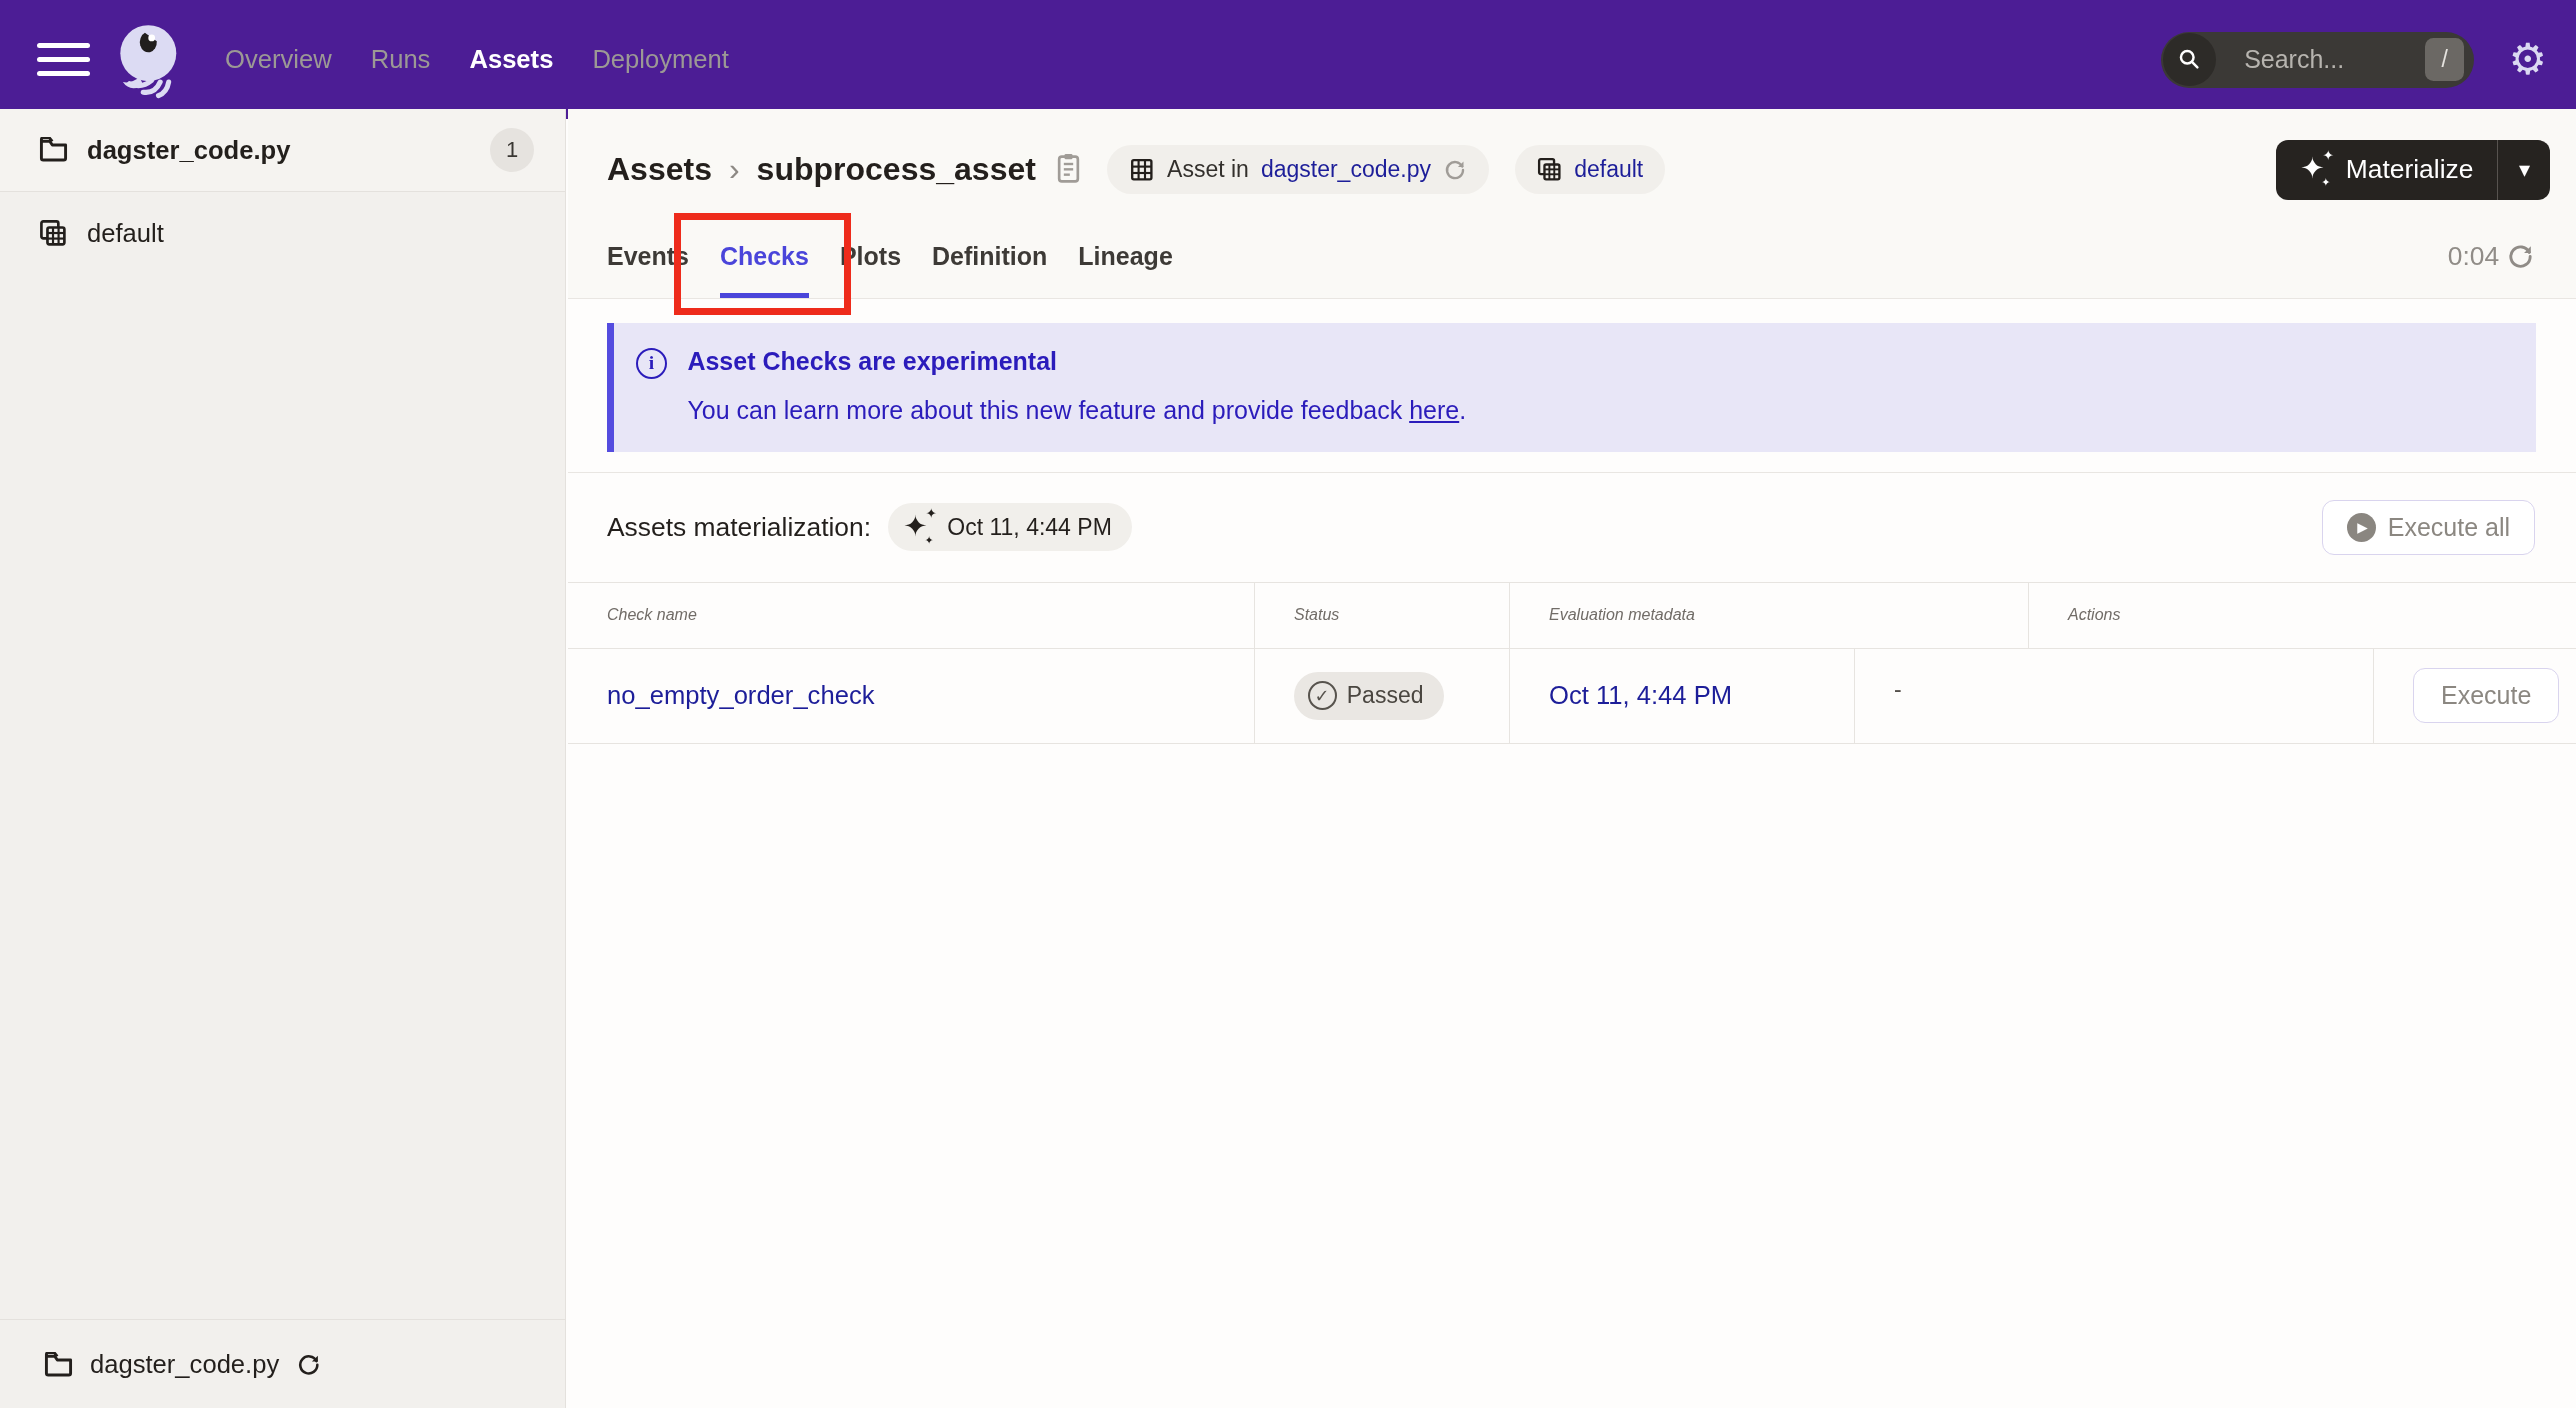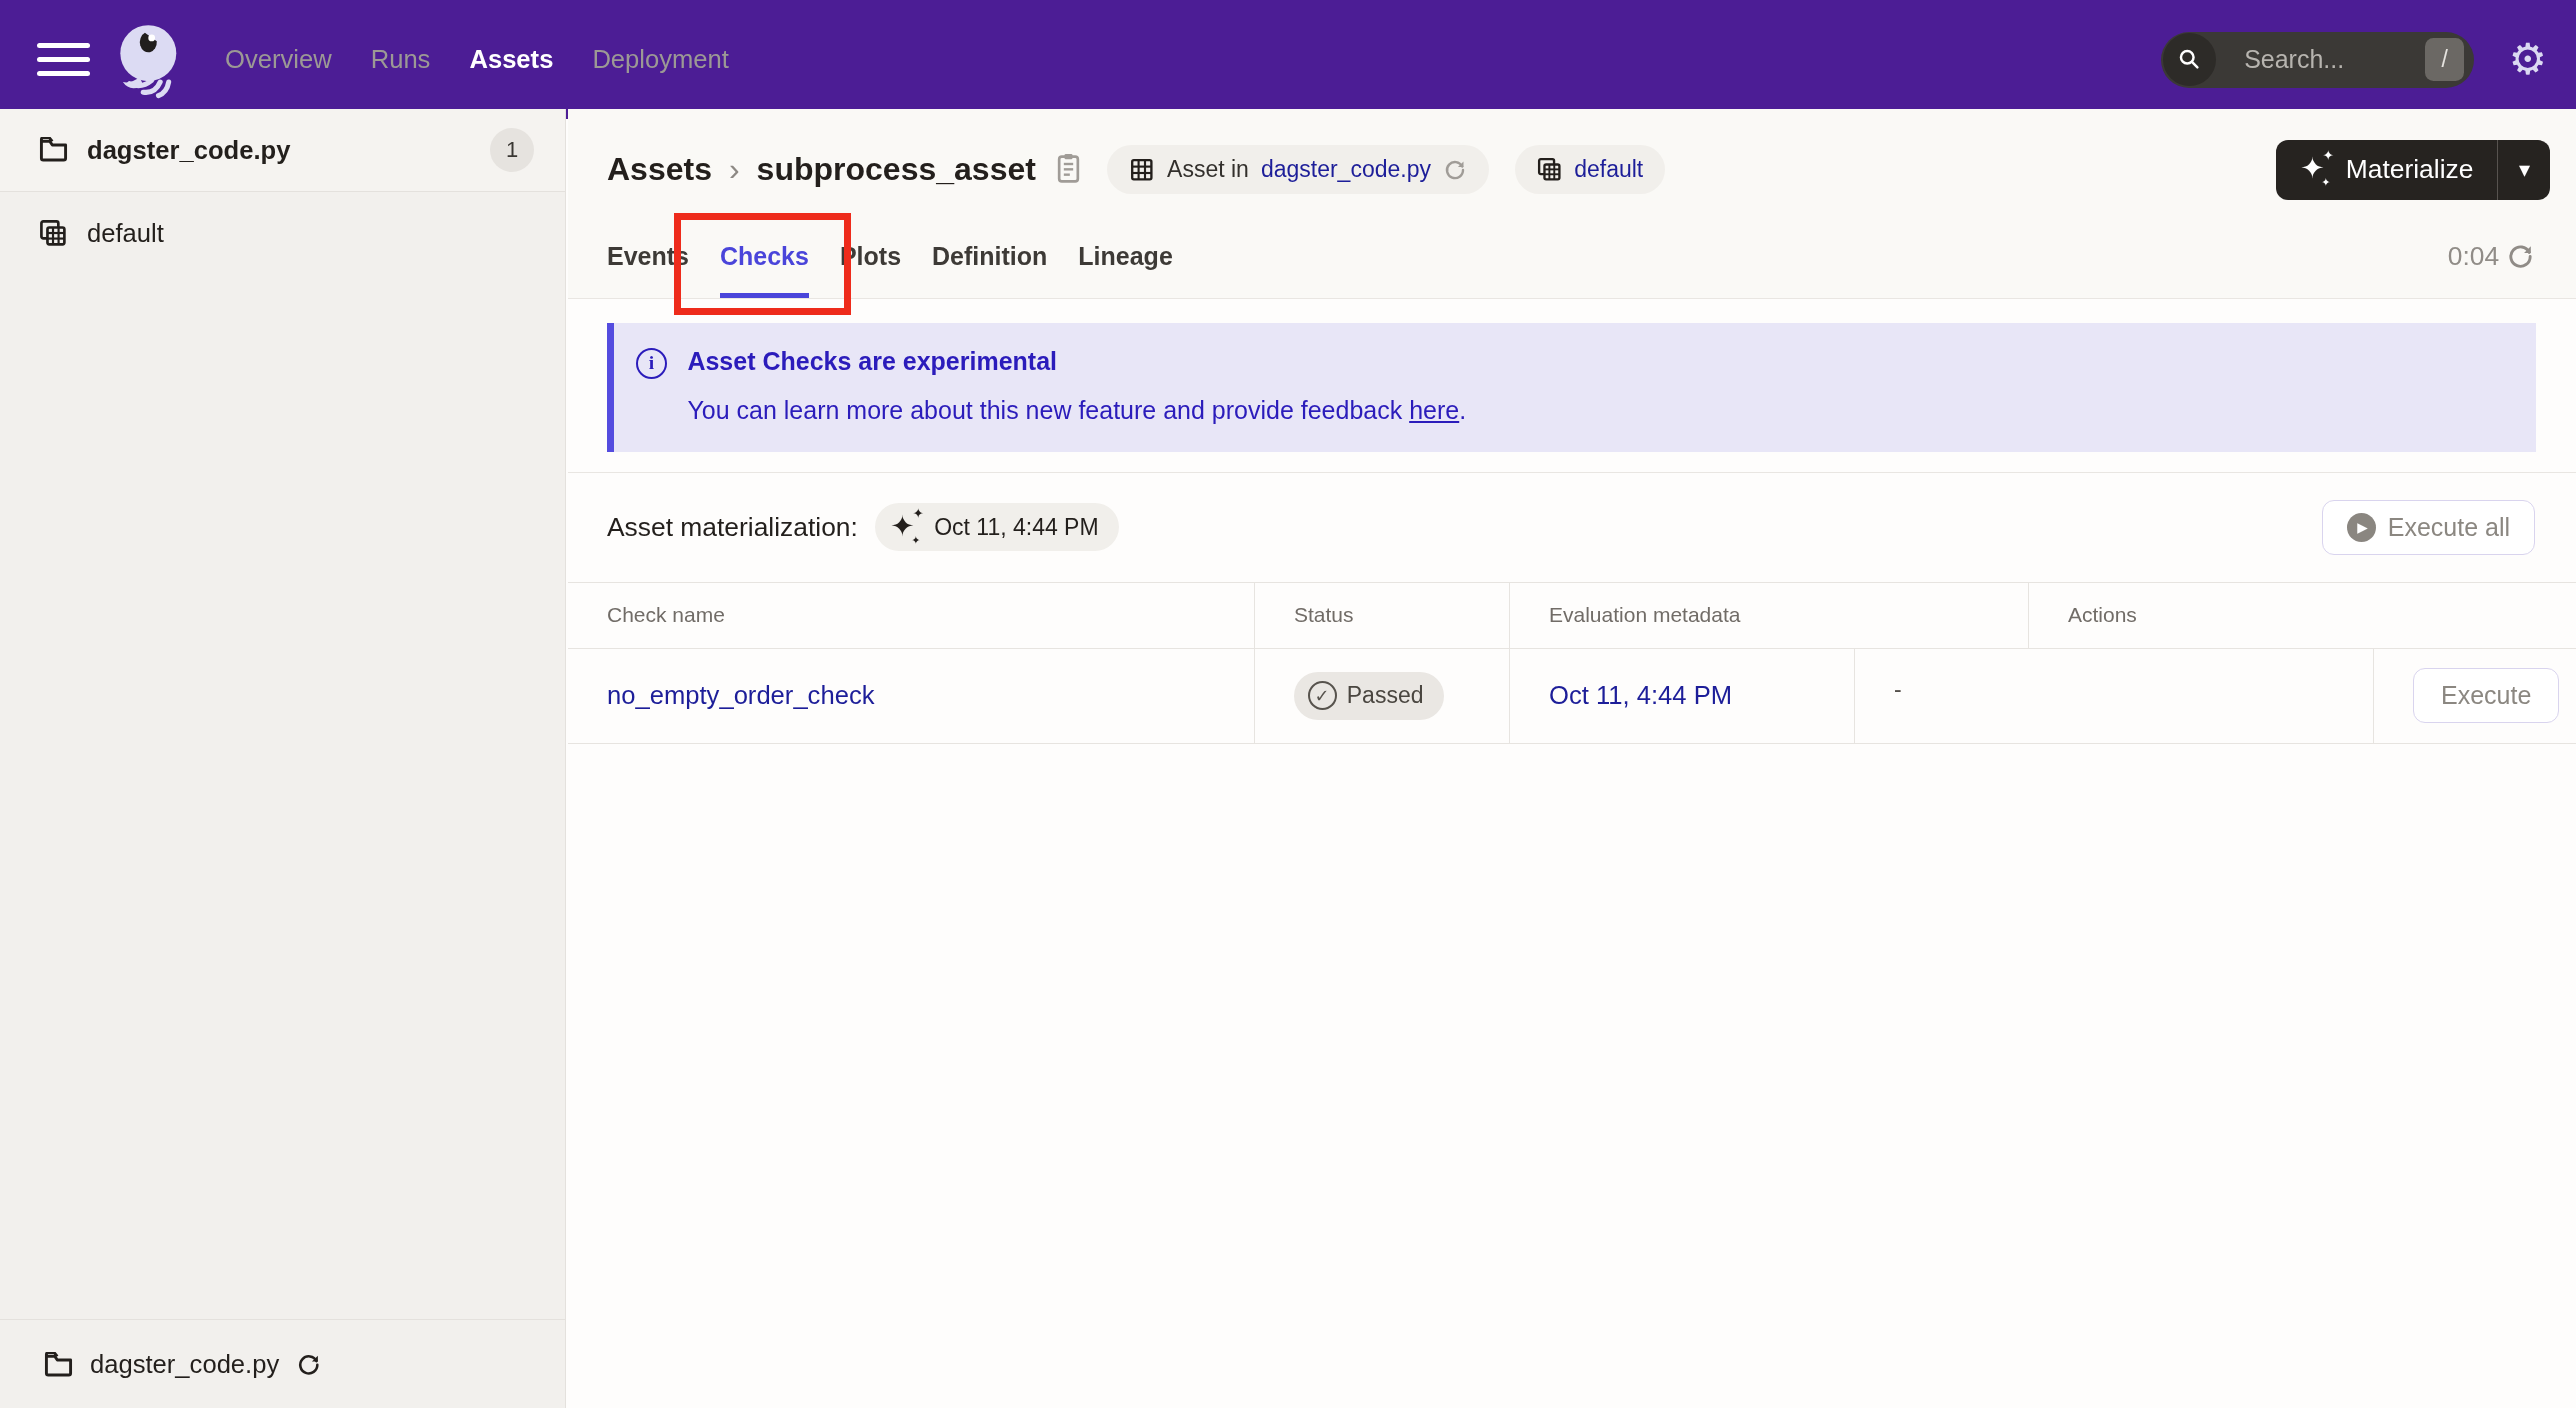--- a/index.html
+++ b/index.html
@@ -151,21 +151,21 @@
   }
   .execute-all { margin-left: auto; }
   .play-circle {
     width: 29px; height: 29px; border-radius: 50%; background: #8A8680;
     color: #FFFFFF; display: flex; align-items: center; justify-content: center;
     font-size: 13.6px; flex: none; padding-left: 2.6px;
   }
 
   
   .checks-table { border-top: 1.7px solid #E7E4E0; }
-  .thead { display: flex; height: 66px; border-bottom: 1.7px solid #E7E4E0; color: #716C67; font-size: 21px; }
+  .thead { display: flex; height: 66px; border-bottom: 1.7px solid #E7E4E0; color: #716C67; font-size: 16px; font-style: italic; }
   .trow { display: flex; height: 95px; border-bottom: 1.7px solid #E7E4E0; font-size: 25.6px; }
   .cell { display: flex; align-items: center; padding-left: 39px; border-right: 1.7px solid #E7E4E0; }
   .cell:last-child { border-right: none; }
   .col-name { width: 687px; }
   .col-status { width: 255px; }
   .col-time { width: 345px; }
   .col-meta { width: 519px; }
   .col-actions { flex: 1; }
   .name-link { color: #1D1E99; text-decoration: none; }
   .time-link { color: #1D1E99; text-decoration: none; }
@@ -338,21 +338,21 @@
       <div>
         <div class="banner-title">Asset Checks are experimental</div>
         <div class="banner-body">
           <span>You can learn more about this new feature and provide feedback </span><a class="banner-link">here</a><span>.</span>
         </div>
       </div>
     </div>
   </div>
 
   <div class="latest-row">
-    <span class="latest-label">Asset materialization:</span>
+    <span class="latest-label">Assets materialization:</span>
     <span class="latest-chip">
       <span class="sparkle-wrap sparkle-dark">
         <span class="sparkle-big">✦</span>
         <span class="sparkle-small">✦</span>
         <span class="sparkle-small2">✦</span>
       </span>
       <span>Oct 11, 4:44 PM</span>
     </span>
     <button class="btn-light execute-all">
       <span class="play-circle">▶</span>

